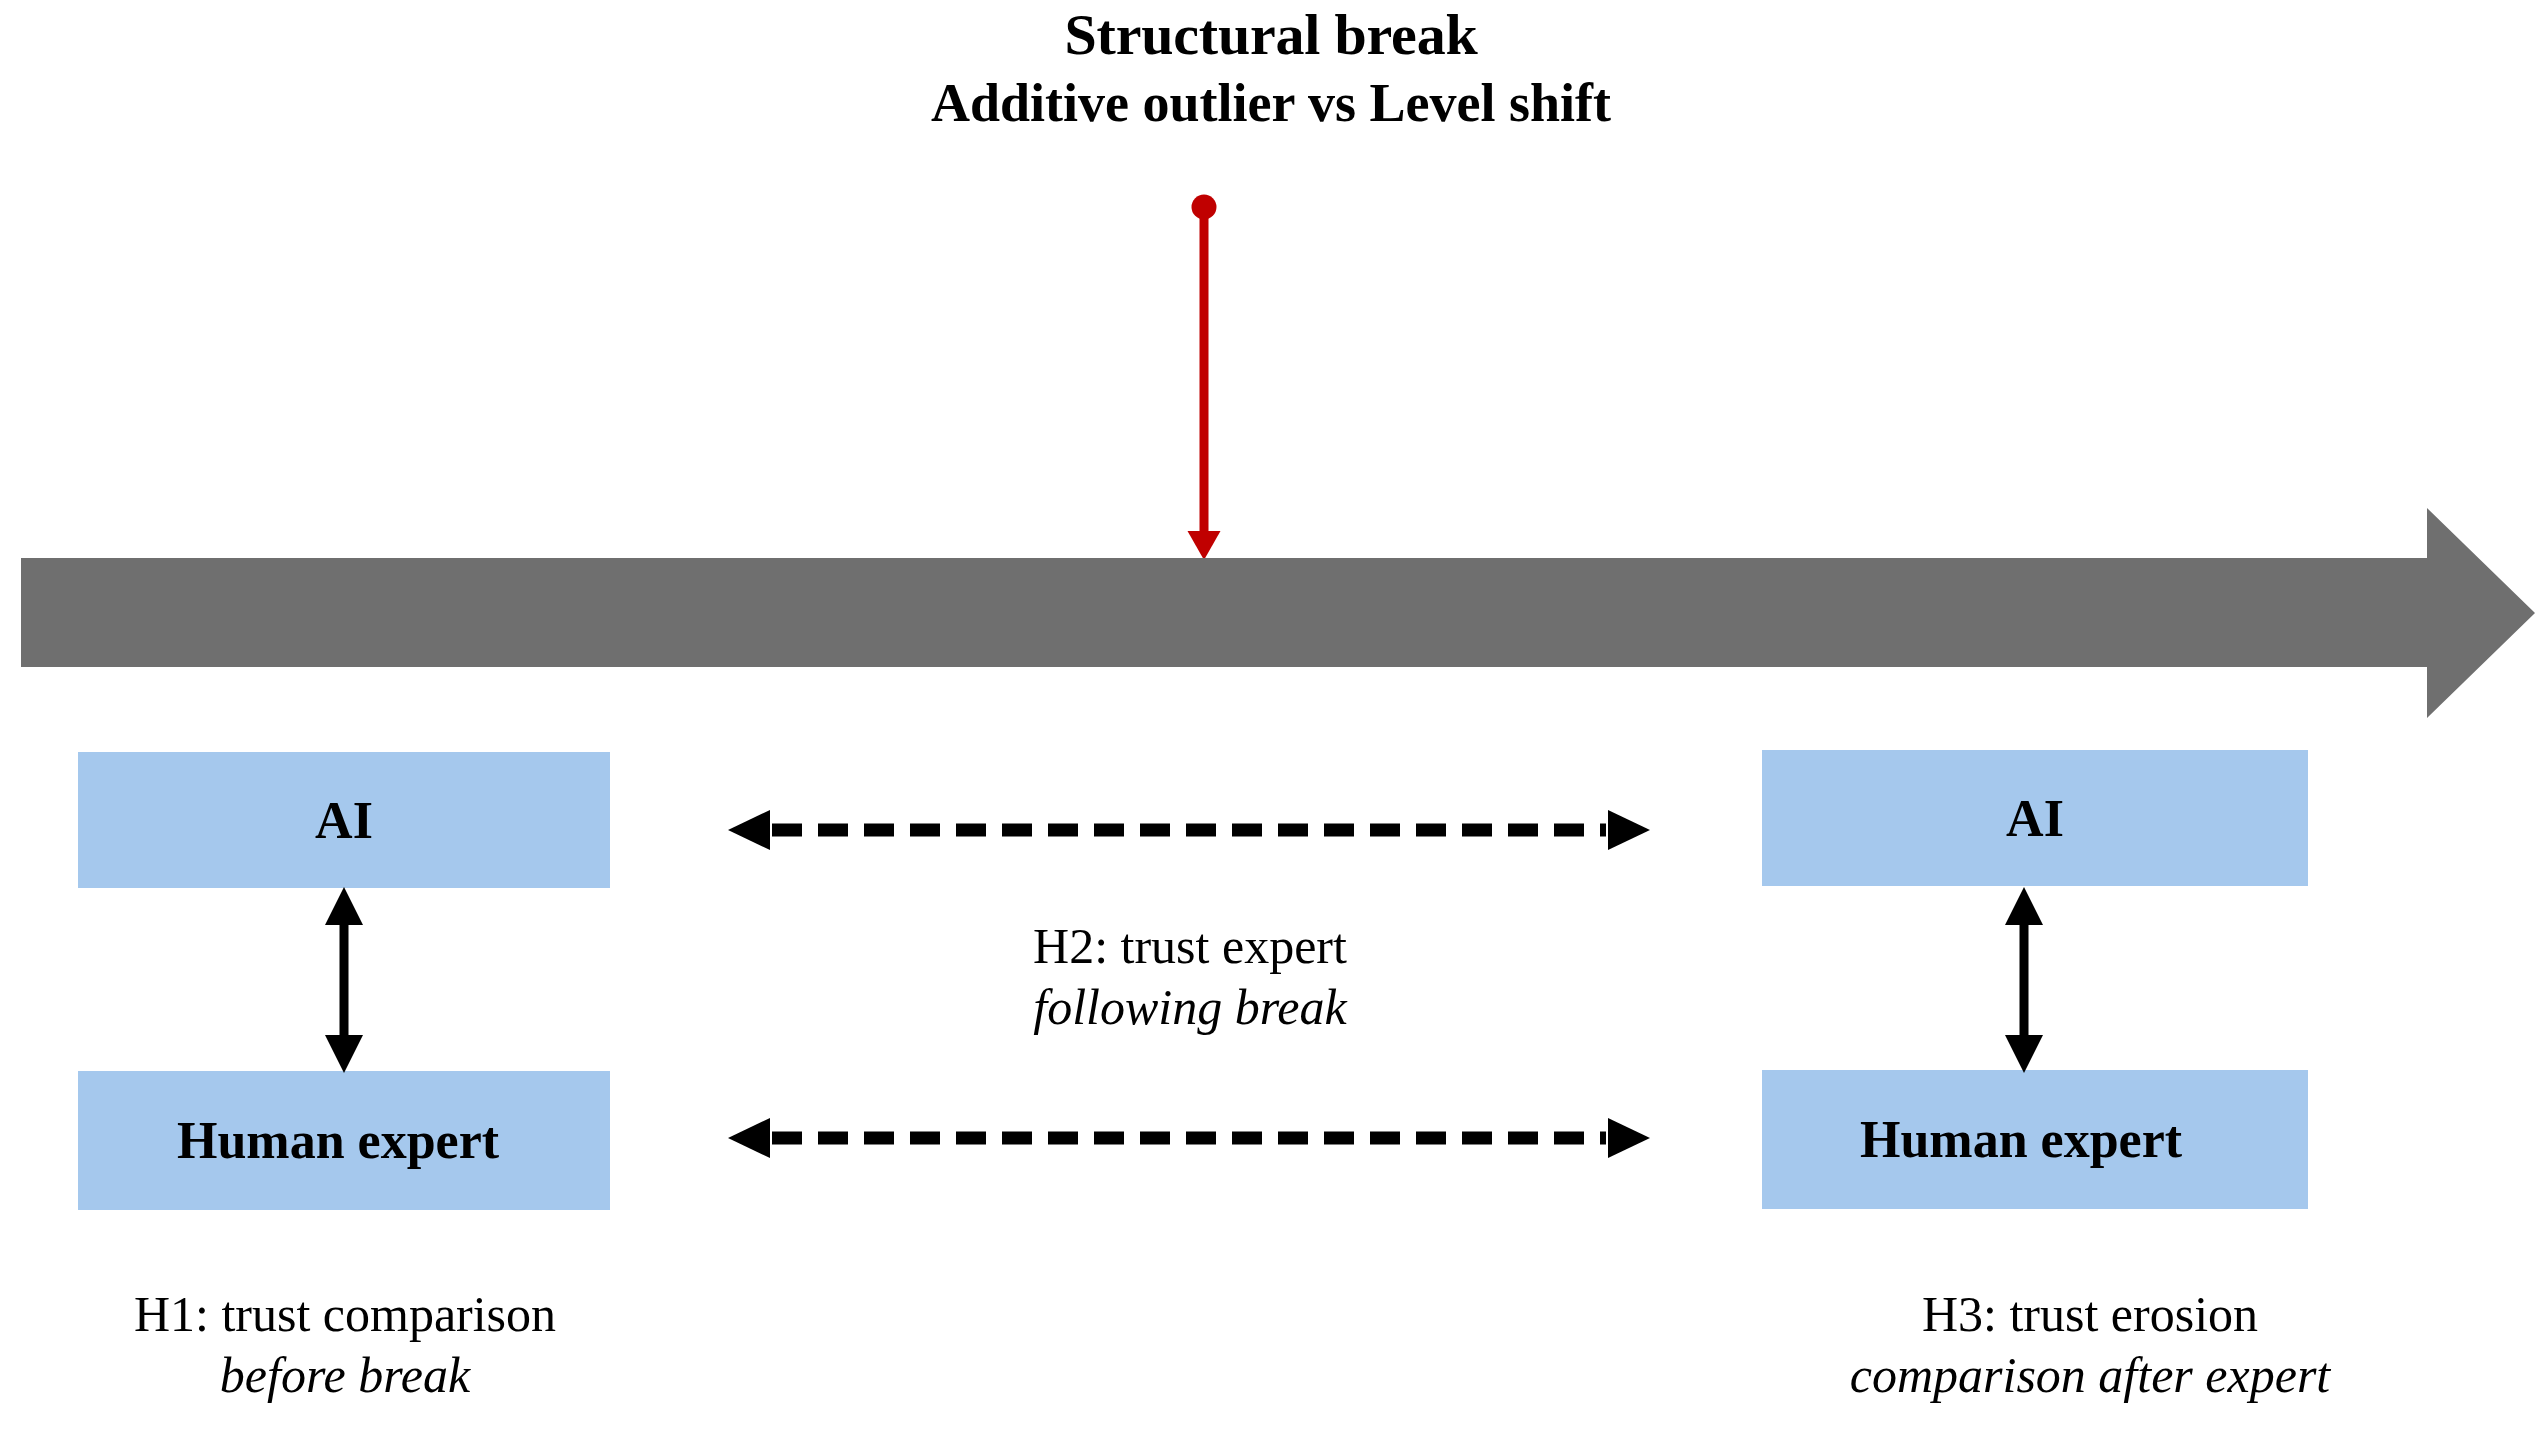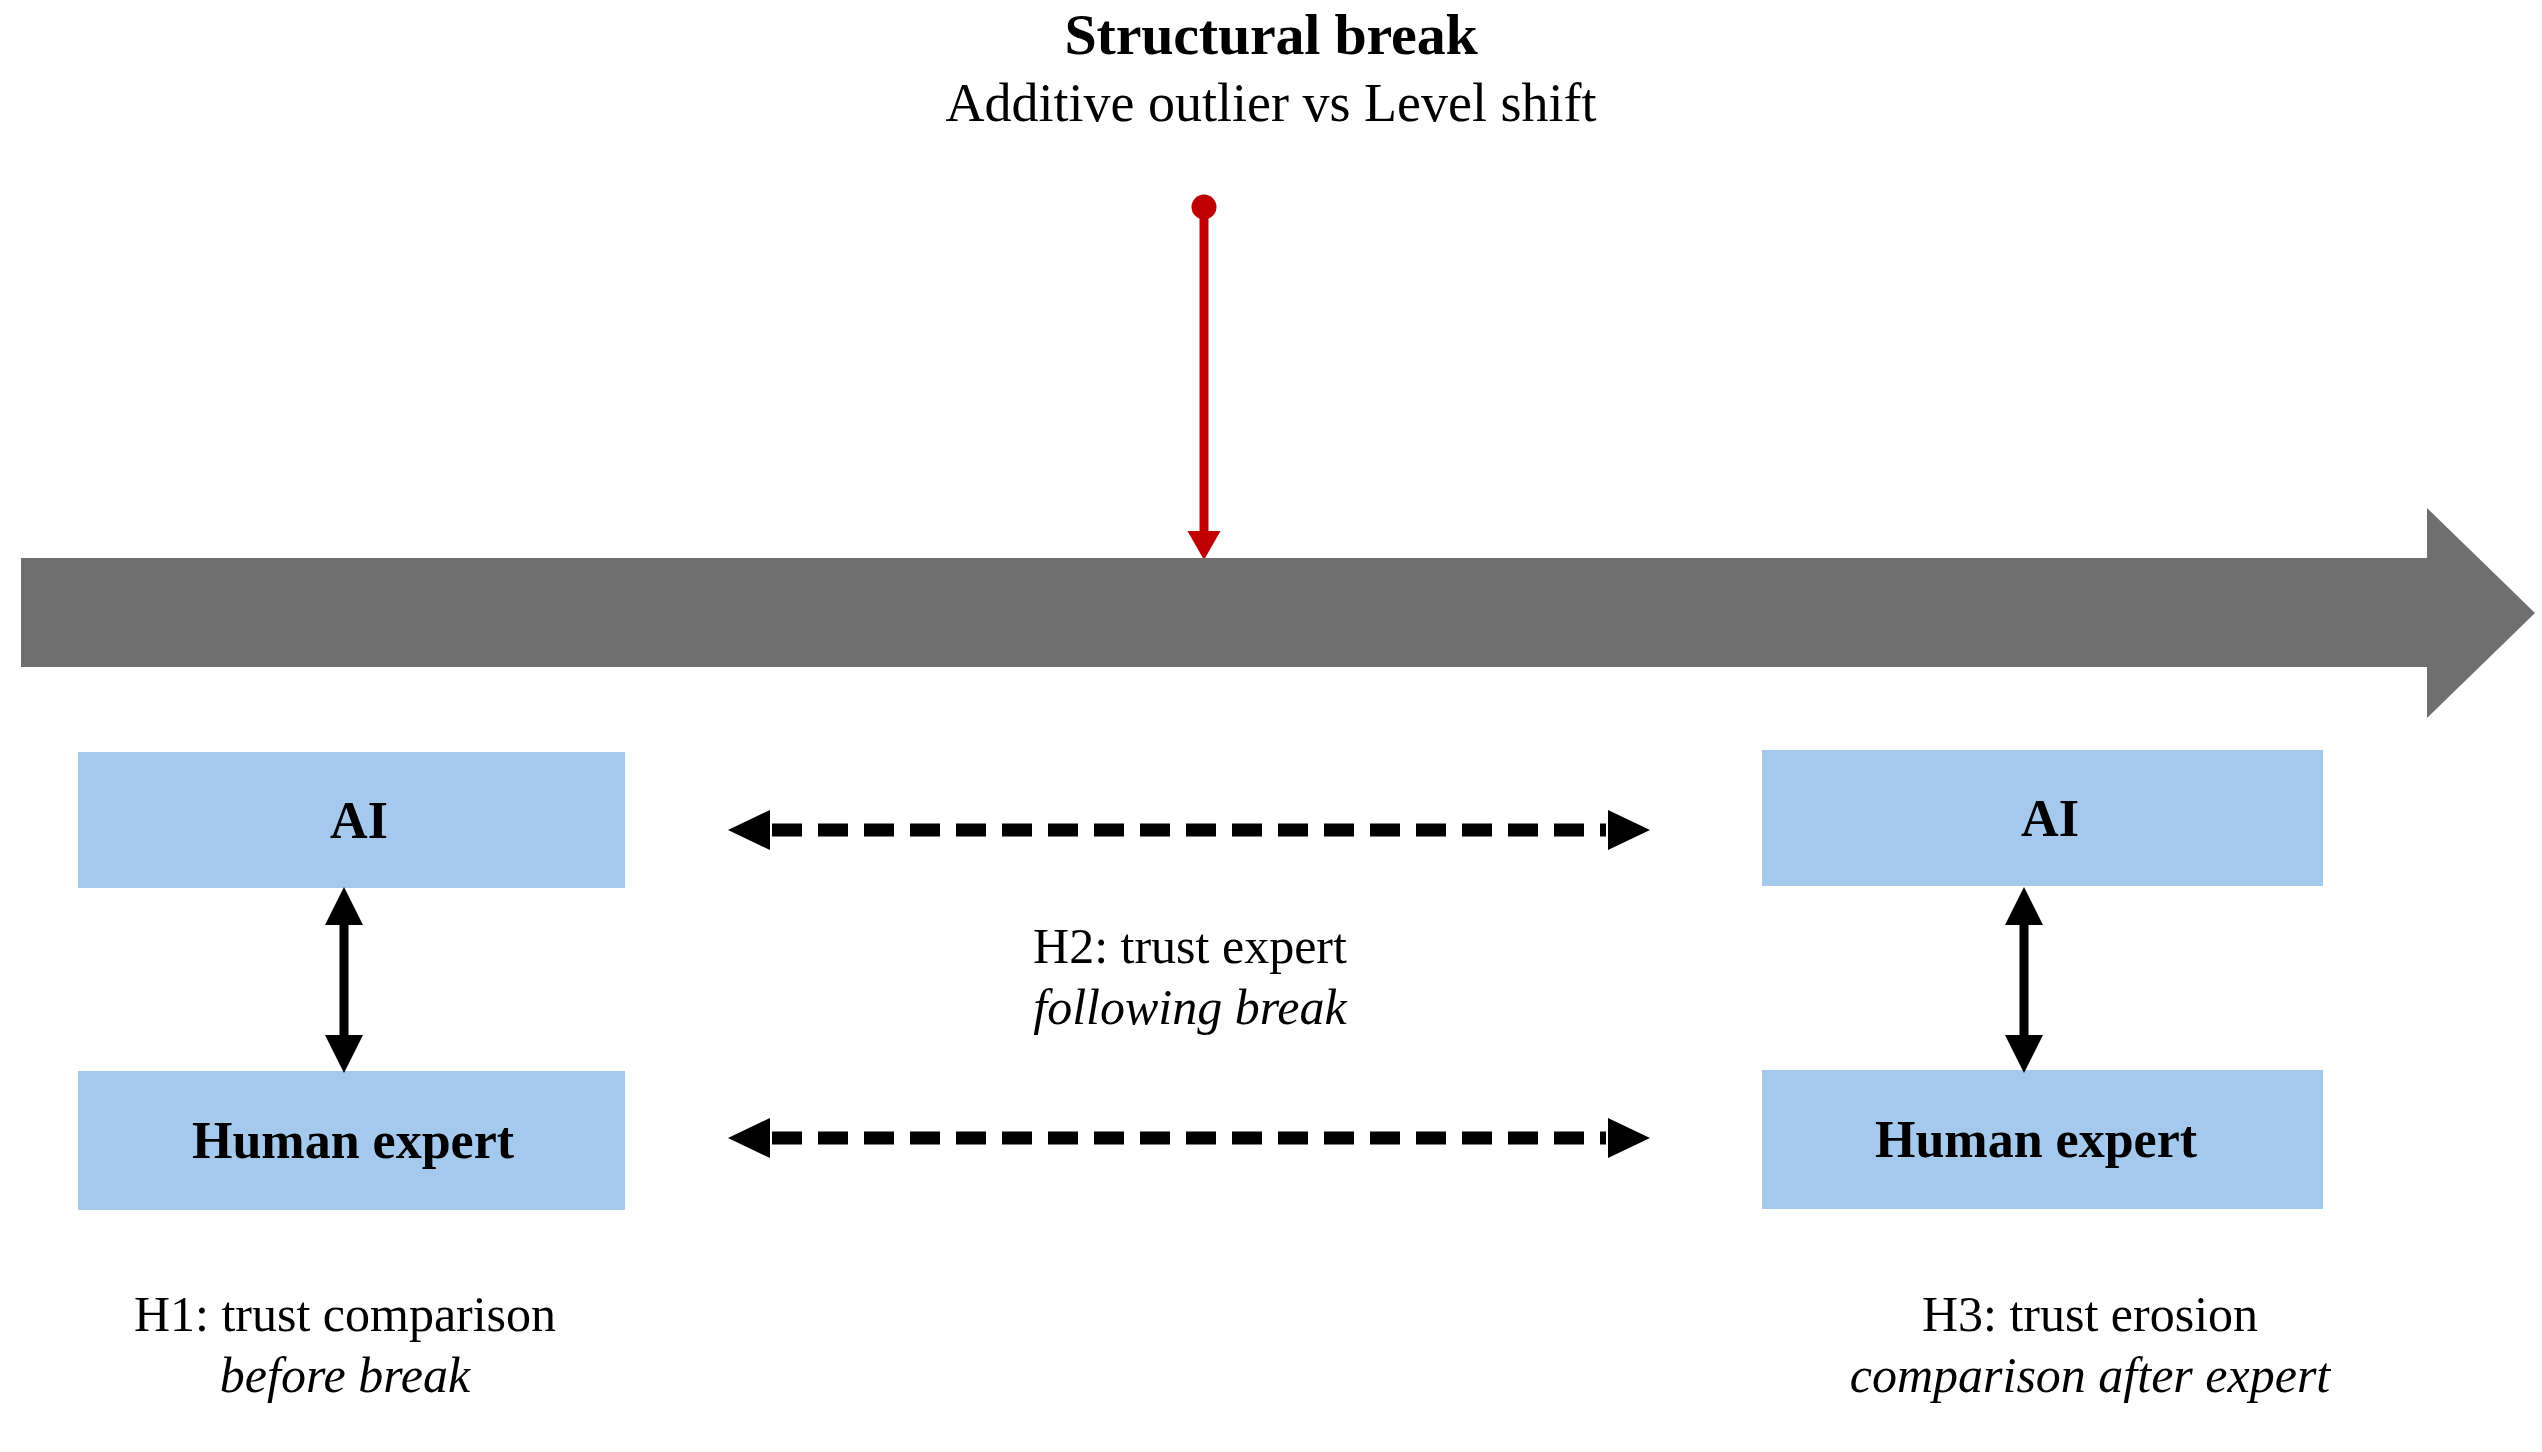--- a/index.html
+++ b/index.html
@@ -28,21 +28,21 @@
     left: 0; right: 0;
     top: 6px;
     font-size: 58px;
     font-weight: bold;
     letter-spacing: -0.2px;
   }
   #break-subtitle {
     left: 0; right: 0;
     top: 76px;
     font-size: 54px;
-    font-weight: normal;
+    font-weight: bold;
   }
 
   
   #break-marker {
     position: absolute;
     left: 1176px;
     top: 192px;
     width: 56px;
     height: 372px;
   }
@@ -59,21 +59,20 @@
   
   .nodebox {
     position: absolute;
     background: #a5c8ed;
     display: flex;
     align-items: center;
     justify-content: center;
     font-size: 52px;
     font-weight: bold;
     white-space: nowrap;
-    padding-left: 15px;
   }
   #box-ai-before      { left: 78px;   top: 752px;  width: 532px; height: 136px; }
   #box-human-before   { left: 78px;   top: 1071px; width: 532px; height: 139px; }
   #box-ai-after       { left: 1762px; top: 750px;  width: 546px; height: 136px; }
   #box-human-after    { left: 1762px; top: 1070px; width: 546px; height: 139px; }
   
   #box-human-after .boxlabel { position: relative; left: -14px; }
   #box-human-before .boxlabel { position: relative; left: -6px; }
 
   

